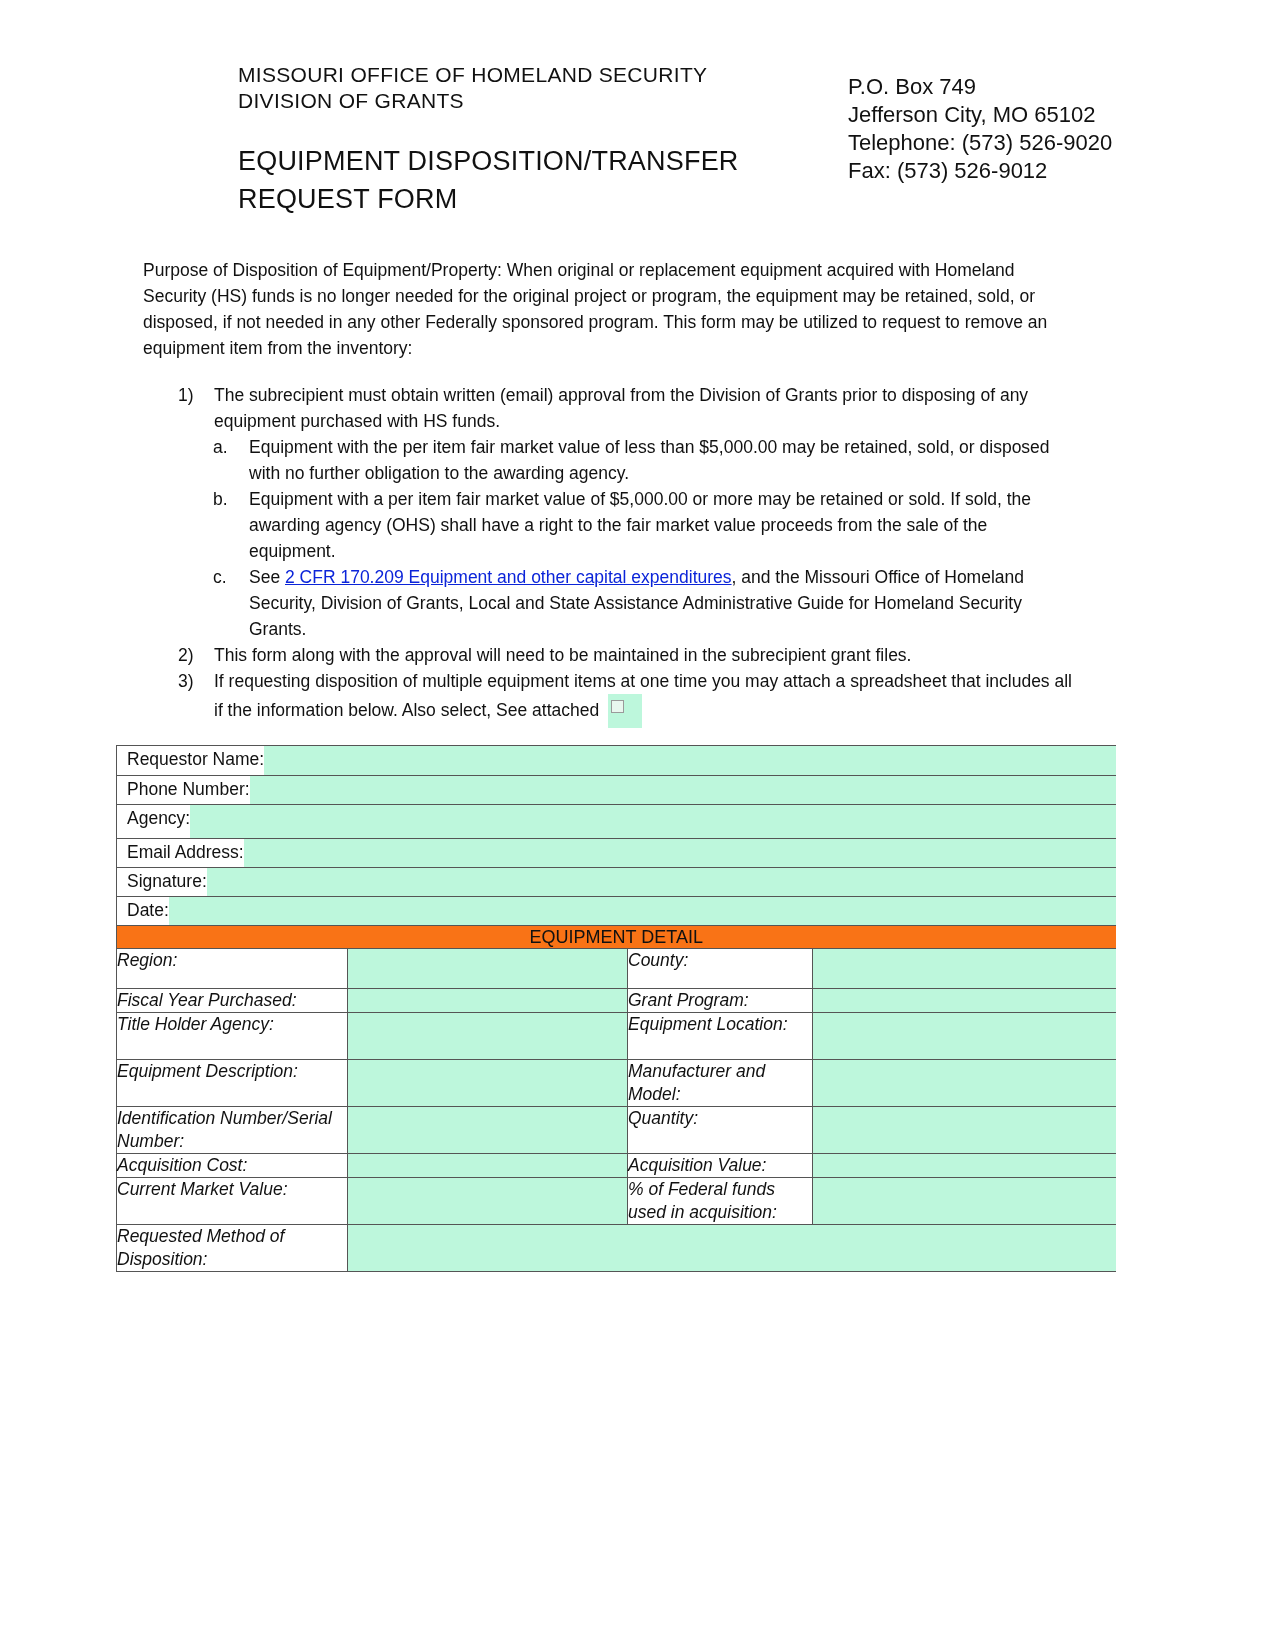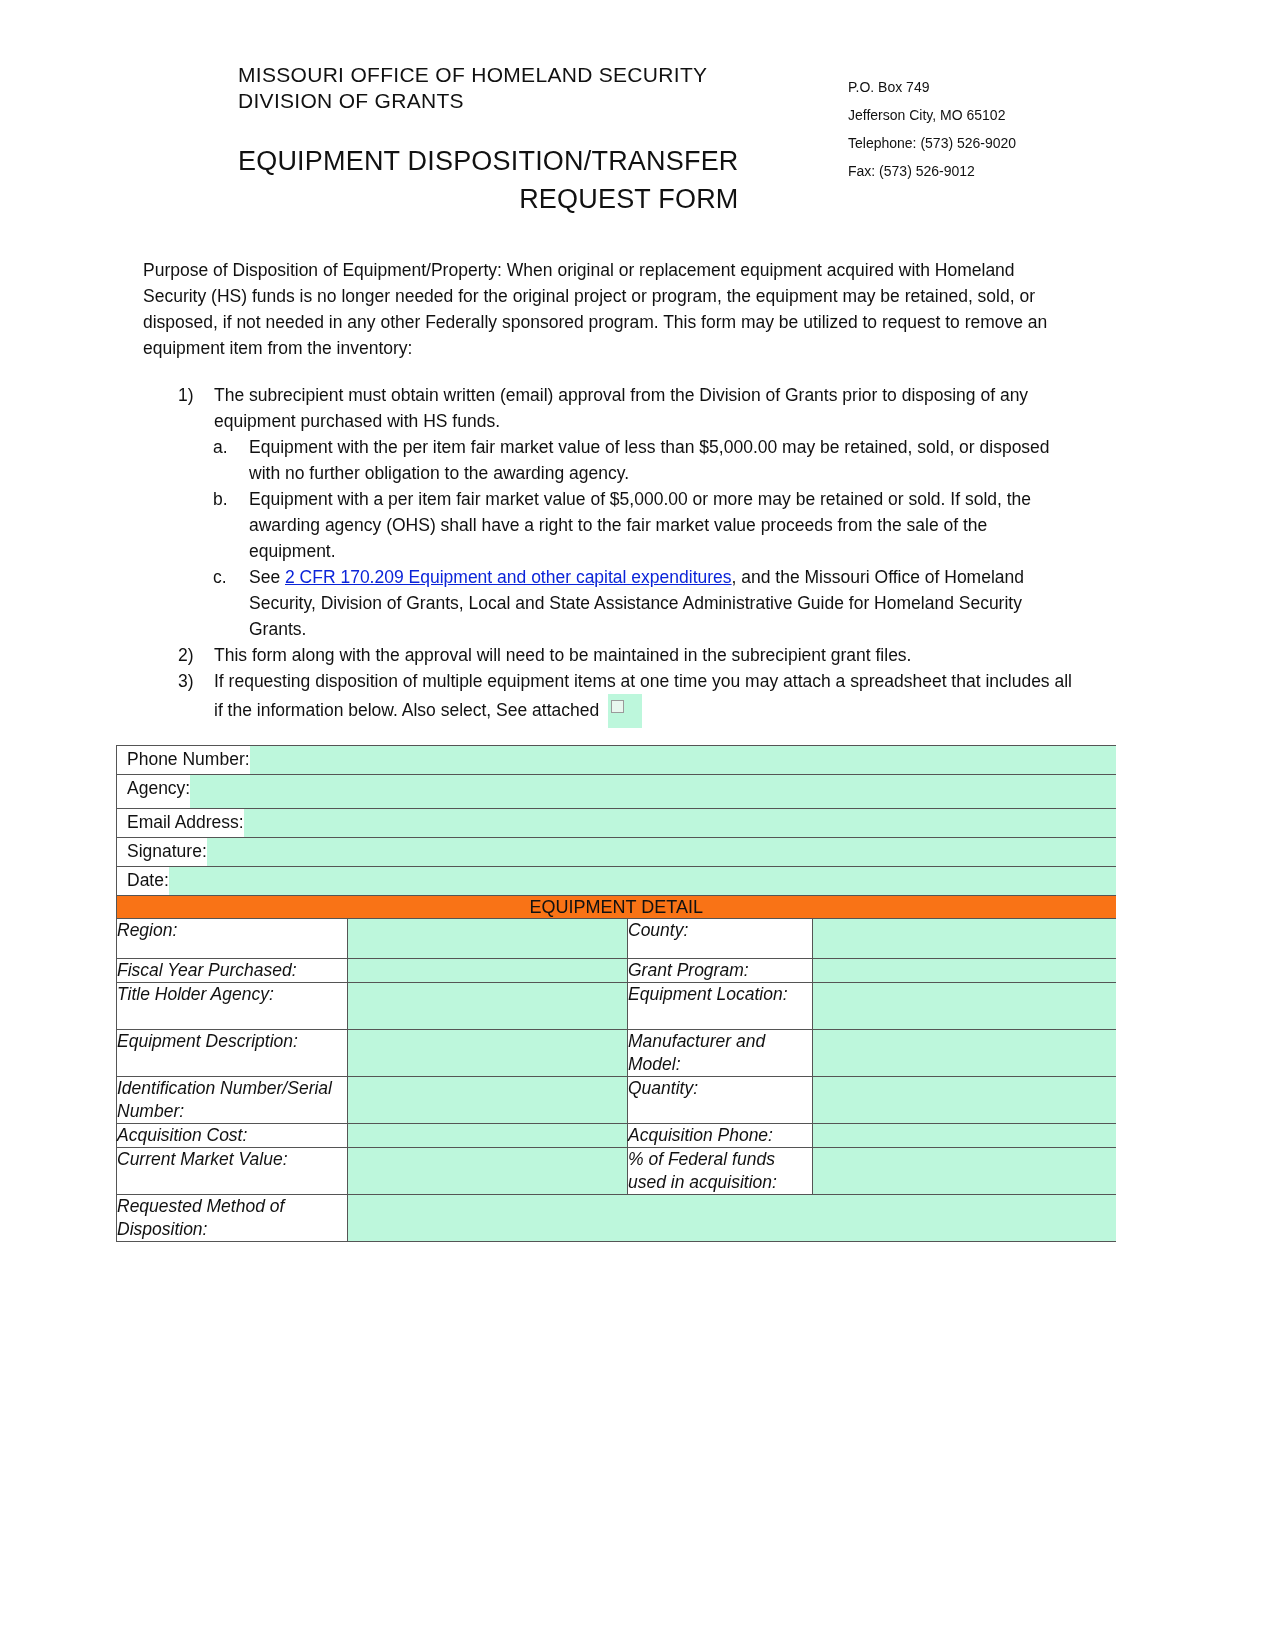--- a/index.html
+++ b/index.html
@@ -2,22 +2,22 @@
 <html><head>
 <meta charset="utf-8">
 <style>
   html, body { margin: 0; padding: 0; background: #ffffff; }
   body {
     width: 1275px; height: 1649px; position: relative; overflow: hidden;
     font-family: "Liberation Sans", sans-serif; color: #111111;
   }
   .header-left { position: absolute; left: 238px; top: 62px; }
   .org-line { font-size: 21px; line-height: 26px; letter-spacing: 0.3px; }
-  .form-title { font-size: 27px; line-height: 38px; margin-top: 28px; letter-spacing: 0.2px; text-align: right; }
-  .header-right { position: absolute; left: 848px; top: 73px; font-size: 14px; line-height: 28px; }
+  .form-title { font-size: 27px; line-height: 38px; margin-top: 28px; letter-spacing: 0.2px; }
+  .header-right { position: absolute; left: 848px; top: 73px; font-size: 22px; line-height: 28px; }
 
   .body-text { position: absolute; left: 143px; top: 257px; width: 920px; font-size: 17.5px; line-height: 26px; }
   .purpose { margin: 0; }
 
   .list { position: absolute; left: 178px; top: 382px; width: 900px; font-size: 17.5px; line-height: 26px; }
   .item { position: relative; padding-left: 36px; }
   .item .num { position: absolute; left: 0; top: 0; }
   .sub { position: relative; padding-left: 71px; margin-left: 0; }
   .sub .let { position: absolute; left: 71px; top: 0; transform: translateX(-36px); }
   .sub .txt { display: block; padding-left: 0; }
@@ -103,20 +103,28 @@
 
 <table class="form">
   <colgroup>
     <col style="width:231px">
       <col style="width:280px">
       <col style="width:185px">
       <col style="width:303px">
   </colgroup>
   <tbody>
     <tr class="top-row">
+        <td colspan="4" class="last" style="height:29px">
+          <div class="inline-row">
+            <span class="inline-label">Requestor Name:</span>
+            <span class="inline-fill"></span>
+          </div>
+        </td>
+      </tr>
+    <tr class="top-row">
         <td colspan="4" class="last" style="height:28px">
           <div class="inline-row">
             <span class="inline-label">Phone Number:</span>
             <span class="inline-fill"></span>
           </div>
         </td>
       </tr>
     <tr class="top-row">
         <td colspan="4" class="last" style="height:33px">
           <div class="inline-row" style="min-height:33px">
@@ -180,21 +188,21 @@
     </tr>
     <tr style="height:47px">
       <td class="lbl">Identification Number/Serial Number:</td>
       <td class="fill"></td>
       <td class="lbl">Quantity:</td>
       <td class="fill last"></td>
     </tr>
     <tr style="height:23px">
       <td class="lbl">Acquisition Cost:</td>
       <td class="fill"></td>
-      <td class="lbl">Acquisition Phone:</td>
+      <td class="lbl">Acquisition Value:</td>
       <td class="fill last"></td>
     </tr>
     <tr style="height:47px">
       <td class="lbl">Current Market Value:</td>
       <td class="fill"></td>
       <td class="lbl">% of Federal funds used in acquisition:</td>
       <td class="fill last"></td>
     </tr>
     <tr style="height:47px">
       <td class="lbl">Requested Method of Disposition:</td>

